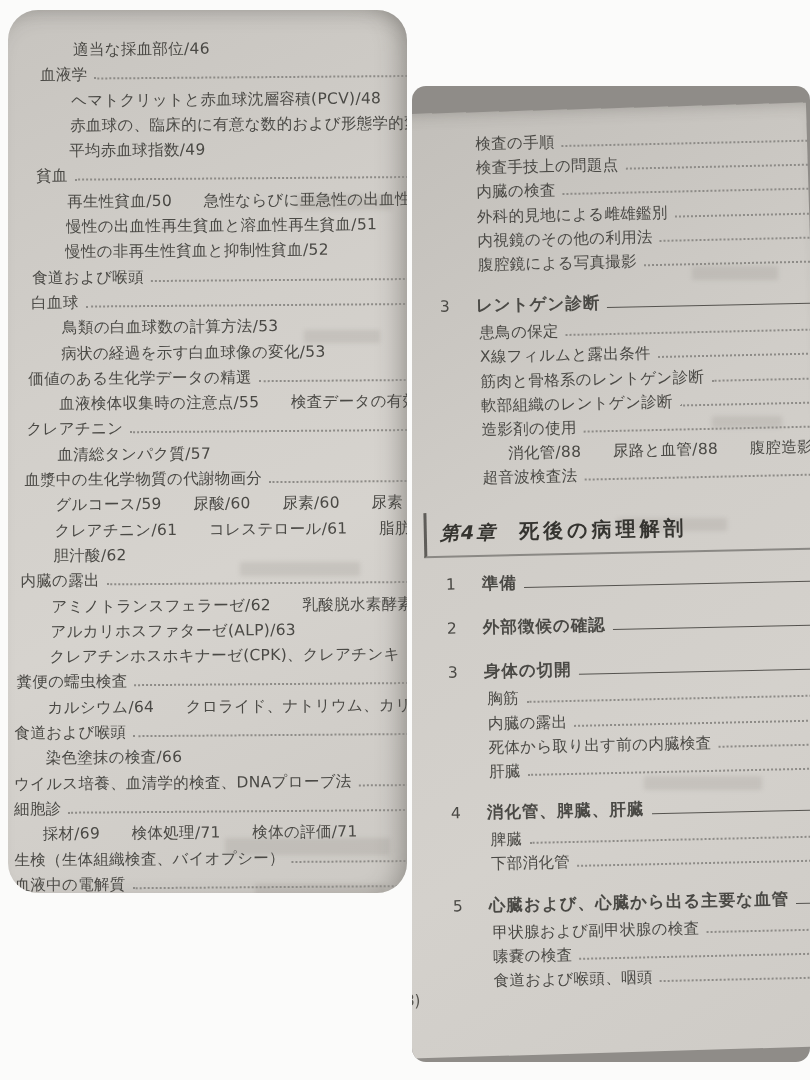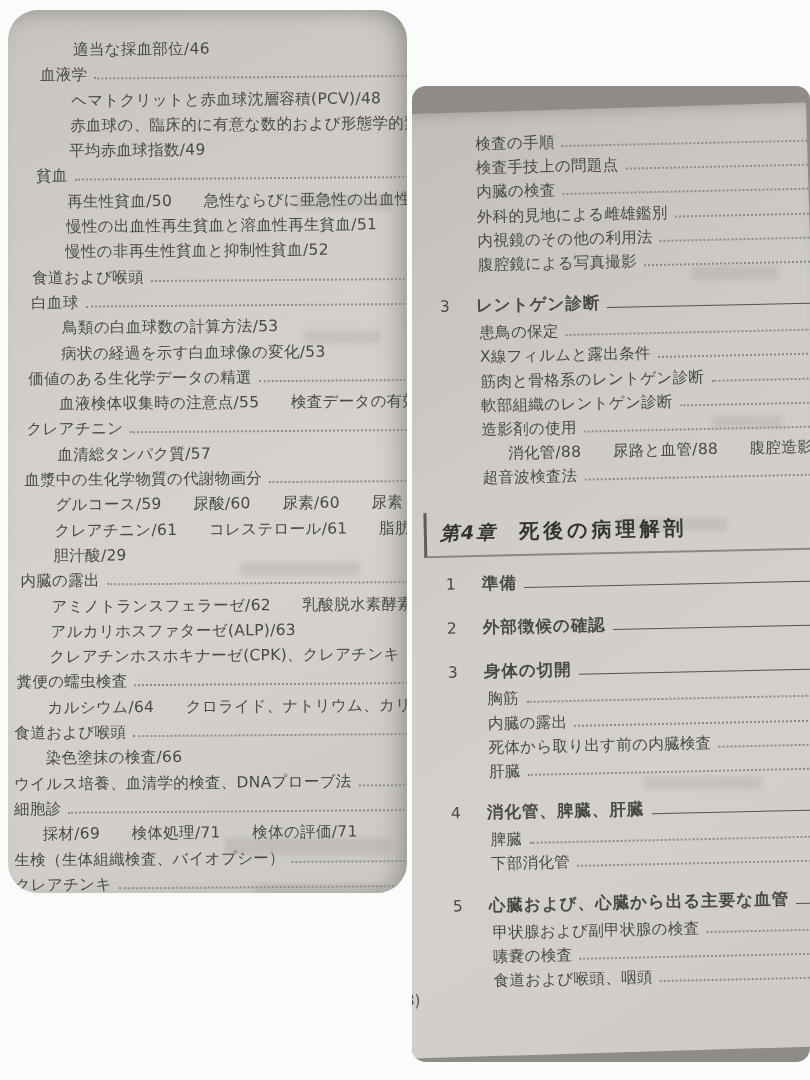--- a/index.html
+++ b/index.html
@@ -129,21 +129,21 @@
         <span class="t">血漿中の生化学物質の代謝物画分</span>
         <span class="leader dots"></span>
       </div>
       <div class="row item lvl1" style="margin-left: 43.76px;">
         <span class="t">グルコース/59　　尿酸/60　　尿素/60　　尿素</span>
       </div>
       <div class="row item lvl1" style="margin-left: 42.58px;">
         <span class="t">クレアチニン/61　　コレステロール/61　　脂肪</span>
       </div>
       <div class="row item lvl1" style="margin-left: 41.4px;">
-        <span class="t">胆汁酸/29</span>
+        <span class="t">胆汁酸/62</span>
       </div>
       <div class="row item lvl0" style="margin-left: 8.22px;">
         <span class="t">内臓の露出</span>
         <span class="leader dots"></span>
       </div>
       <div class="row item lvl1" style="margin-left: 39.04px;">
         <span class="t">アミノトランスフェラーゼ/62　　乳酸脱水素酵素</span>
       </div>
       <div class="row item lvl1" style="margin-left: 37.86px;">
         <span class="t">アルカリホスファターゼ(ALP)/63</span>
@@ -174,21 +174,21 @@
         <span class="leader dots"></span>
       </div>
       <div class="row item lvl1" style="margin-left: 28.42px;">
         <span class="t">採材/69　　検体処理/71　　検体の評価/71</span>
       </div>
       <div class="row item lvl0" style="margin-left: 0px;">
         <span class="t">生検（生体組織検査、バイオプシー）</span>
         <span class="leader dots"></span>
       </div>
       <div class="row item lvl0" style="margin-left: 0px;">
-        <span class="t">クレアチンキ</span>
+        <span class="t">血液中の電解質</span>
         <span class="leader dots"></span>
       </div>
       <div class="row heading" style="margin-left: 0px;">
         <span class="t">腔鏡検査法</span>
         <span class="leader rule"></span>
       </div>
       <div class="row item lvl0" style="margin-left: 0px;">
         <span class="t">装置</span>
         <span class="leader dots"></span>
       </div>

